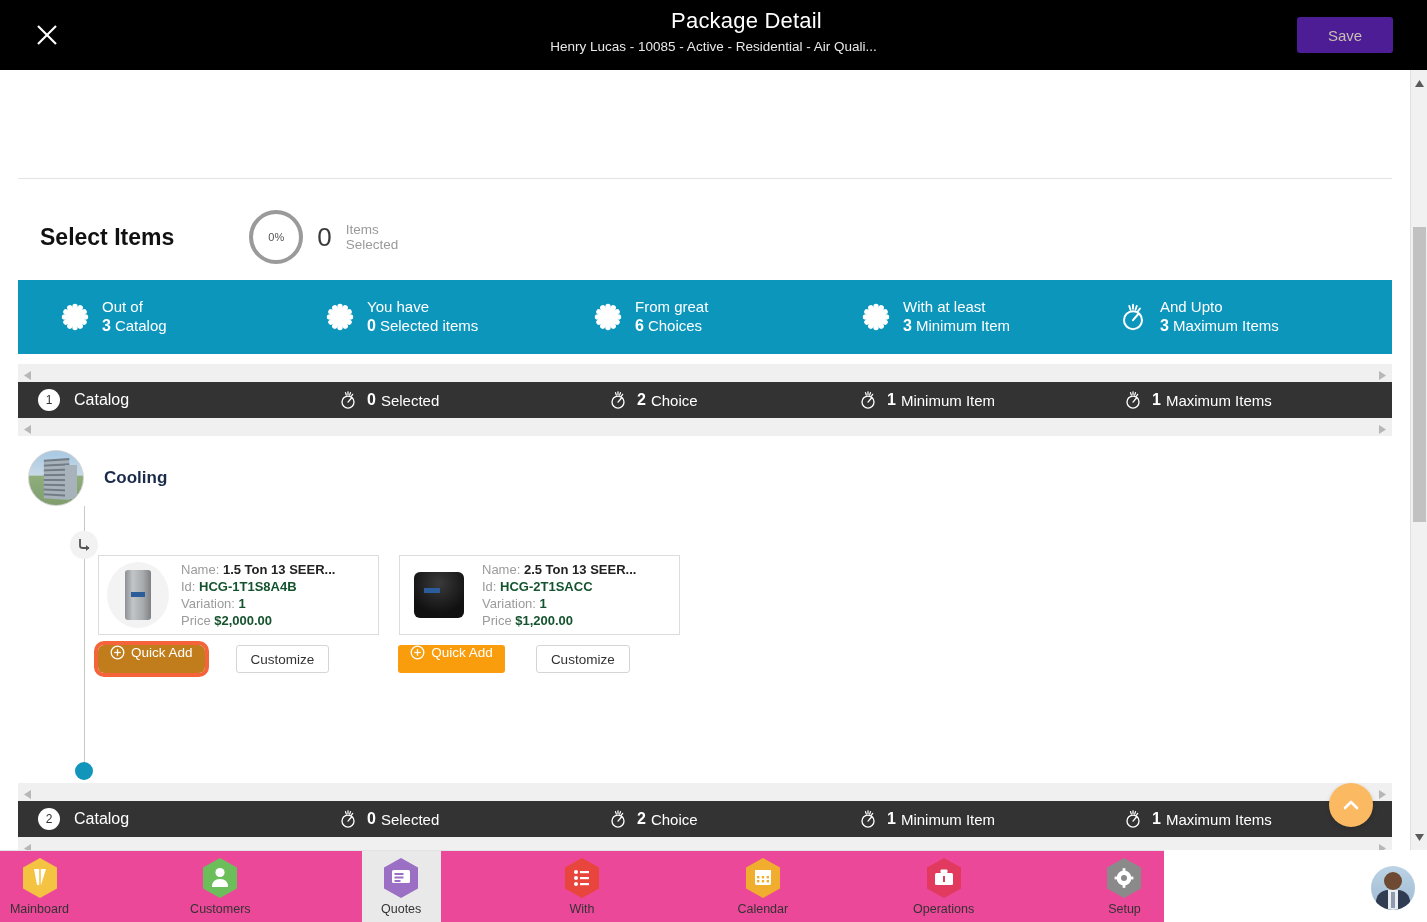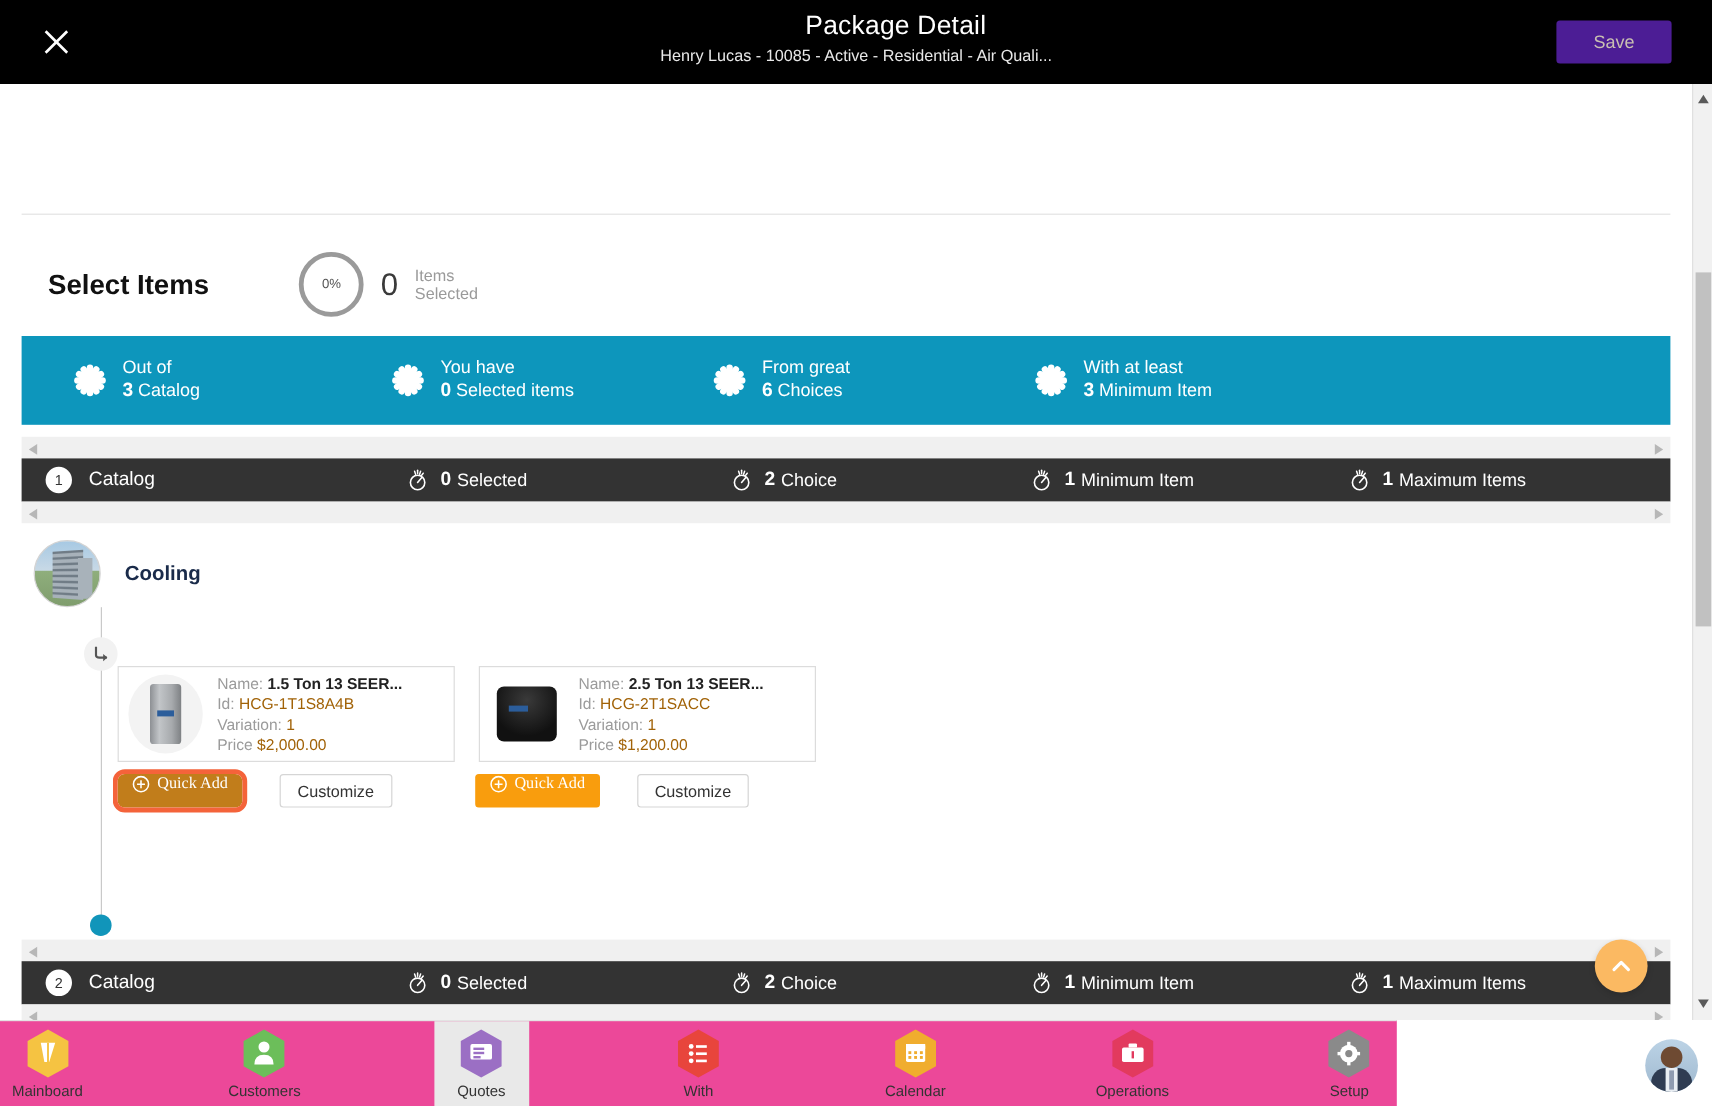--- a/index.html
+++ b/index.html
@@ -153,28 +153,28 @@
   .card-img {
     width: 62px; height: 66px; flex: none; display: flex; align-items: center; justify-content: center;
     border-radius: 50%;
   }
   .card-img.light { background: #f3f3f3; }
   .unit-a { width: 26px; height: 50px; border-radius: 3px; background: linear-gradient(90deg,#8d9094 0%,#c2c5c8 30%,#a7aaad 70%,#7e8184 100%); position: relative; }
   .unit-a:after { content:""; position:absolute; left:6px; top:22px; width:14px; height:5px; background:#2b5d9b; }
   .unit-b { width: 50px; height: 46px; border-radius: 6px; background: radial-gradient(circle at 50% 25%, #3a3a3a 0%, #111 70%); position: relative; }
   .unit-b:after { content:""; position:absolute; left:10px; top:16px; width:16px; height:5px; background:#2b5d9b; }
   .card-txt { margin-left: 12px; font-size: 13px; line-height: 17px; color: #9b9b9b; }
-  .card-txt .v { color: #a16207; }
+  .card-txt .v { color: #14532d; font-weight: bold; }
   .card-txt .nm { font-weight: bold; color: #222; }
 
   .btnrow { position: absolute; left: 70px; top: 195px; display: flex; align-items: center; }
   .qa-btn {
     height: 28px; background: #f99d0d; color: #fff; border: none;
-    font-size: 13.5px; padding: 12px 12px; border-radius: 3px; cursor: pointer;
-    display: flex; align-items: flex-end; font-family: Liberation Serif, serif;
+    font-size: 13.5px; padding: 0 12px; border-radius: 3px; cursor: pointer;
+    display: flex; align-items: flex-start; font-family: Liberation Sans, sans-serif;
   }
   .qa-btn .plus { margin-right: 6px; display: flex; }
   .qa-btn.focused {
     background: #c17d1b; outline: 4px solid #f4633a; border-radius: 6px;
   }
   .cust-btn {
     height: 28px; background: #fff; color: #333; border: 1px solid #d5d5d5;
     font-size: 13.5px; padding: 0 14px; border-radius: 3px; cursor: pointer;
     font-family: "Liberation Sans", sans-serif;
   }
@@ -298,20 +298,31 @@
         <span class="ic"><svg width="30" height="30" viewBox="0 0 30 30">
             <rect x="12.3" y="1.7999999999999998" width="5.3999999999999995" height="26.4" rx="2.6999999999999997" fill="#ffffff" transform="rotate(0 15 15)"></rect>
             <rect x="12.3" y="1.7999999999999998" width="5.3999999999999995" height="26.4" rx="2.6999999999999997" fill="#ffffff" transform="rotate(30 15 15)"></rect>
             <rect x="12.3" y="1.7999999999999998" width="5.3999999999999995" height="26.4" rx="2.6999999999999997" fill="#ffffff" transform="rotate(60 15 15)"></rect>
             <rect x="12.3" y="1.7999999999999998" width="5.3999999999999995" height="26.4" rx="2.6999999999999997" fill="#ffffff" transform="rotate(90 15 15)"></rect>
             <rect x="12.3" y="1.7999999999999998" width="5.3999999999999995" height="26.4" rx="2.6999999999999997" fill="#ffffff" transform="rotate(120 15 15)"></rect>
             <rect x="12.3" y="1.7999999999999998" width="5.3999999999999995" height="26.4" rx="2.6999999999999997" fill="#ffffff" transform="rotate(150 15 15)"></rect>
             <circle cx="15" cy="15" r="6" fill="#ffffff"></circle>
           </svg></span>
         <span><span class="teal-txt-top">With at least</span><br><span class="teal-txt-bot"><b>3</b><span>Minimum Item</span></span></span>
+      </div>
+      <div class="teal-cell" style="position: absolute; left: 1100px;">
+        <span class="ic"><svg width="30" height="30" viewBox="0 0 24 24">
+    <circle cx="12" cy="14.5" r="7.2" fill="none" stroke="#ffffff" stroke-width="1.6"></circle>
+    <line x1="12" y1="14.5" x2="16.2" y2="9.6" stroke="#ffffff" stroke-width="1.6" stroke-linecap="round"></line>
+    <line x1="9" y1="3.2" x2="10" y2="6.2" stroke="#ffffff" stroke-width="1.5" stroke-linecap="round"></line>
+    <line x1="12" y1="2.2" x2="12" y2="5.4" stroke="#ffffff" stroke-width="1.5" stroke-linecap="round"></line>
+    <line x1="15" y1="3.2" x2="14" y2="6.2" stroke="#ffffff" stroke-width="1.5" stroke-linecap="round"></line>
+    <line x1="17.6" y1="5.2" x2="15.8" y2="7.6" stroke="#ffffff" stroke-width="1.5" stroke-linecap="round"></line>
+  </svg></span>
+        <span><span class="teal-txt-top">And Upto</span><br><span class="teal-txt-bot"><b>3</b><span>Maximum Items</span></span></span>
       </div>
     </div>
 
   <div class="catalog-block" id="cat1" style="top:294px;">
       <div class="hscroll-strip">
         <span class="arrow-l">
       <svg width="9" height="11" viewBox="0 0 9 11">
             <path d="M8 1 L8 10 L1 5.5 Z" fill="#b7b7b7"></path>
           </svg></span>
         <span class="arrow-r">

